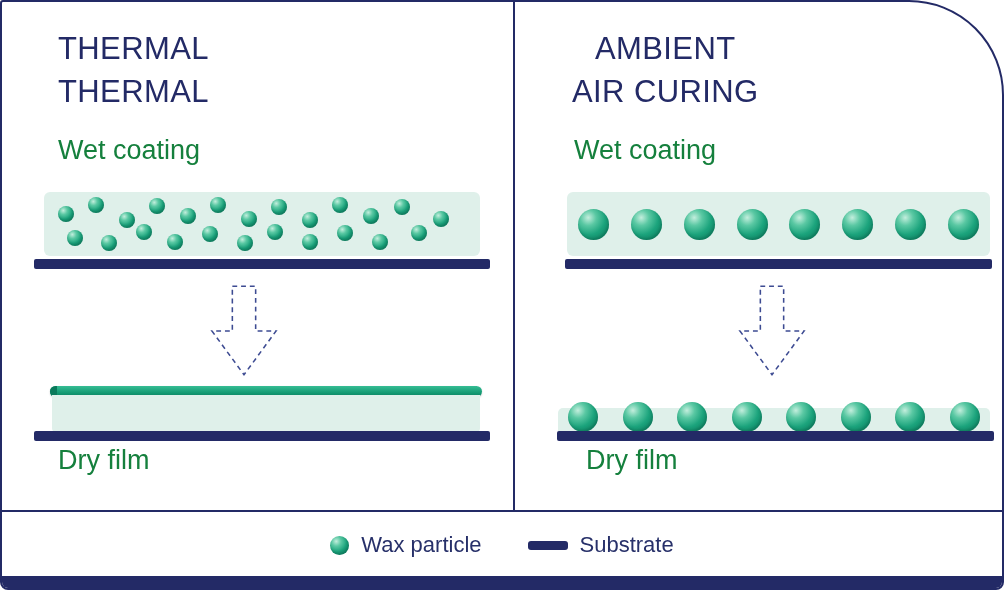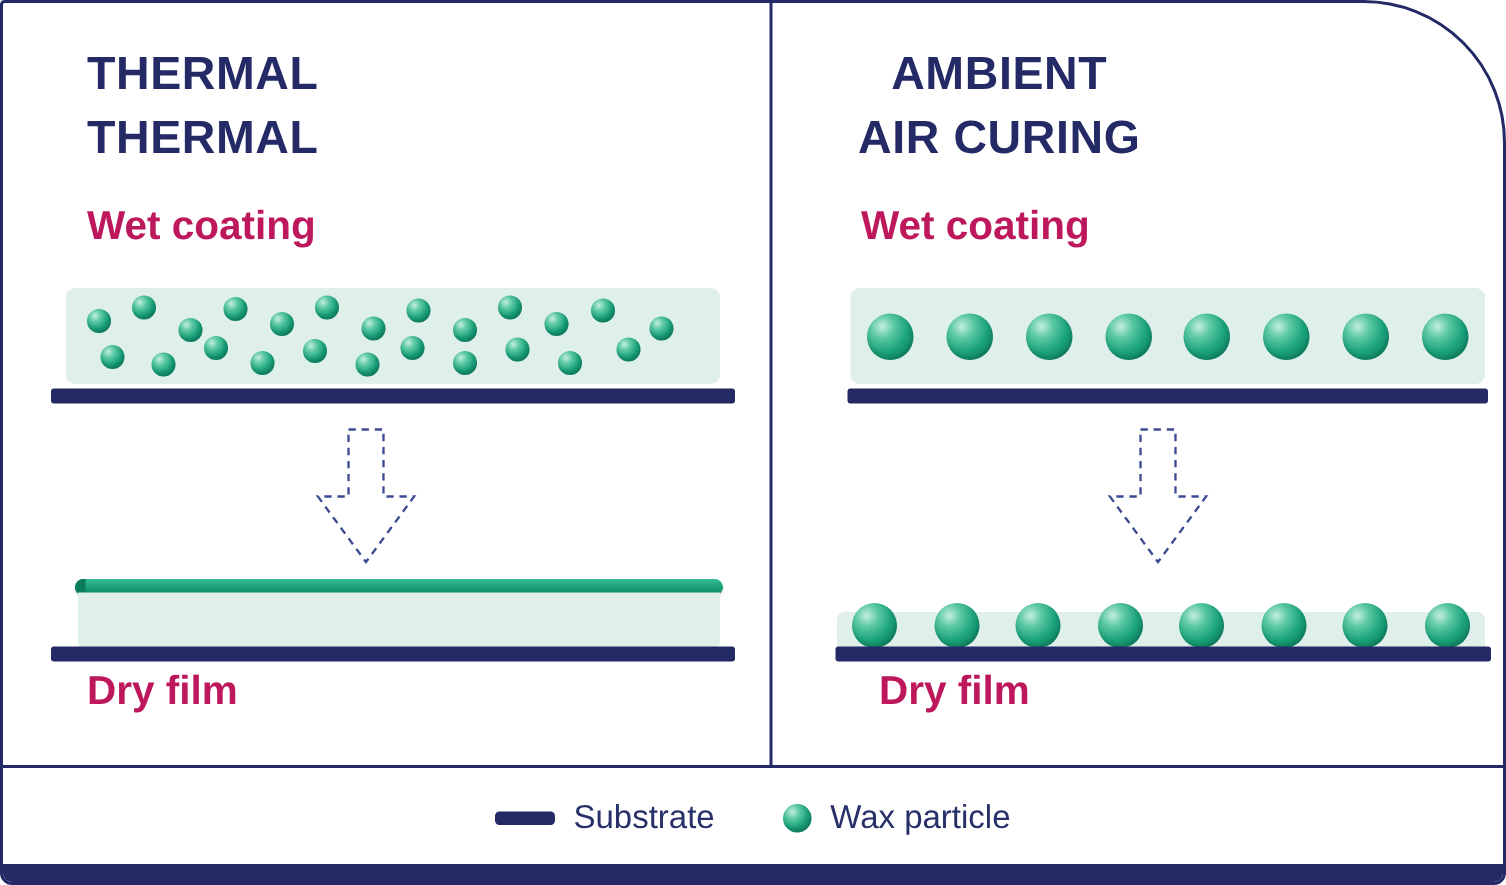--- a/index.html
+++ b/index.html
@@ -16,25 +16,25 @@
     overflow:hidden;
   }
   .panel{position:absolute;top:0;height:508px;}
   .panel-left{left:0;width:512px;}
   .panel-right{left:514px;width:486px;text-align:center;}
   .divider-v{position:absolute;left:511px;top:0;width:2px;height:509px;background:var(--navy);}
   .divider-h{position:absolute;left:0;top:508px;width:100%;height:2px;background:var(--navy);}
 
   .panel-title{
     position:absolute;left:56px;top:26px;margin:0;
-    font-size:31px;font-weight:700;letter-spacing:.4px;
+    font-size:31px;font-weight:400;letter-spacing:.4px;
     color:var(--navy);line-height:1.38;
   }
   .layer-label{
-    position:absolute;font-size:27px;font-weight:700;color:#be185d;
+    position:absolute;font-size:27px;font-weight:400;color:#15803d;
   }
   .wet-label{left:56px;top:133px;}
   .dry-label{left:56px;top:443px;}
   .panel-right .wet-label{left:58px;}
   .panel-right .dry-label{left:70px;}
 
   .coating{background:var(--mint);border-radius:6px;position:absolute;}
   .substrate{background:var(--navy);border-radius:2px;position:absolute;}
 
   
@@ -182,23 +182,23 @@
       </div>
     <div class="substrate r-substrate-2"></div>
 
     <div class="layer-label dry-label">Dry film</div>
   </div>
 
   <div class="divider-h"></div>
 
   <div class="legend">
     <div class="legend-item">
+      <span class="sphere sphere-leg"></span>
+      <span>Wax particle</span>
+    </div>
+    <div class="legend-item">
       <span class="swatch-substrate"></span>
       <span>Substrate</span>
     </div>
-    <div class="legend-item">
-      <span class="sphere sphere-leg"></span>
-      <span>Wax particle</span>
-    </div>
   </div>
 
   <div class="footer-bar"></div>
 </div>
 
 </body></html>

